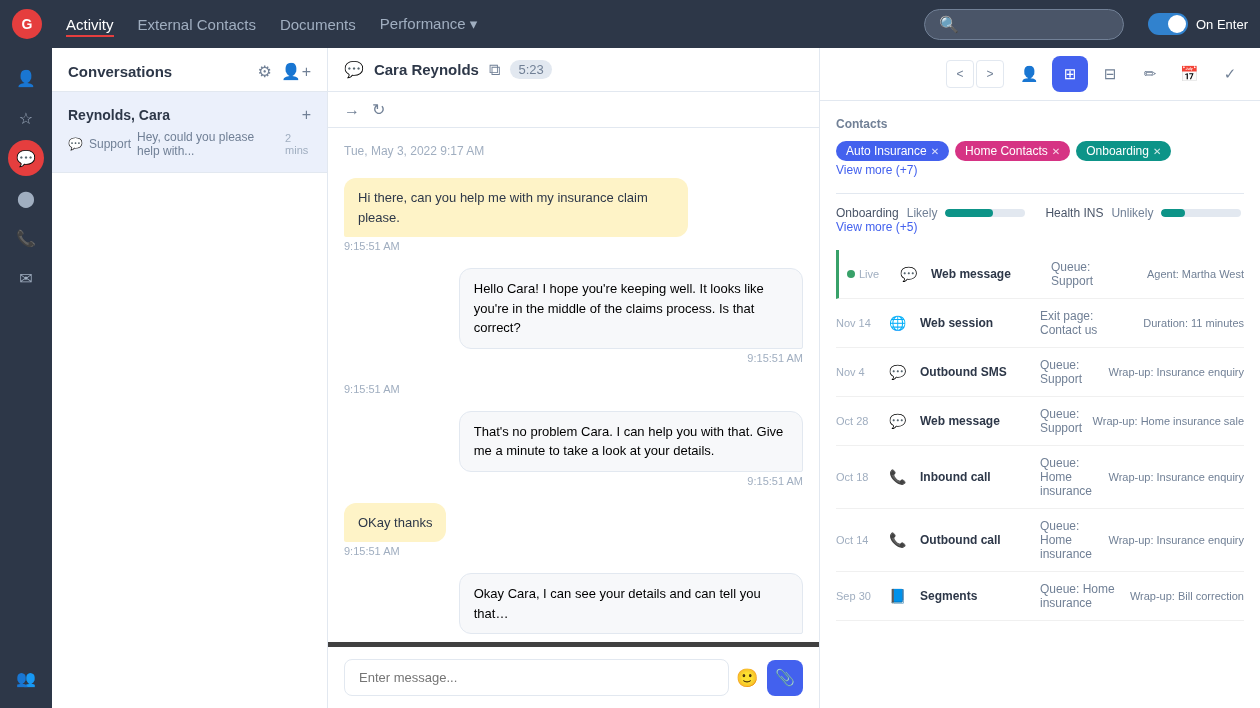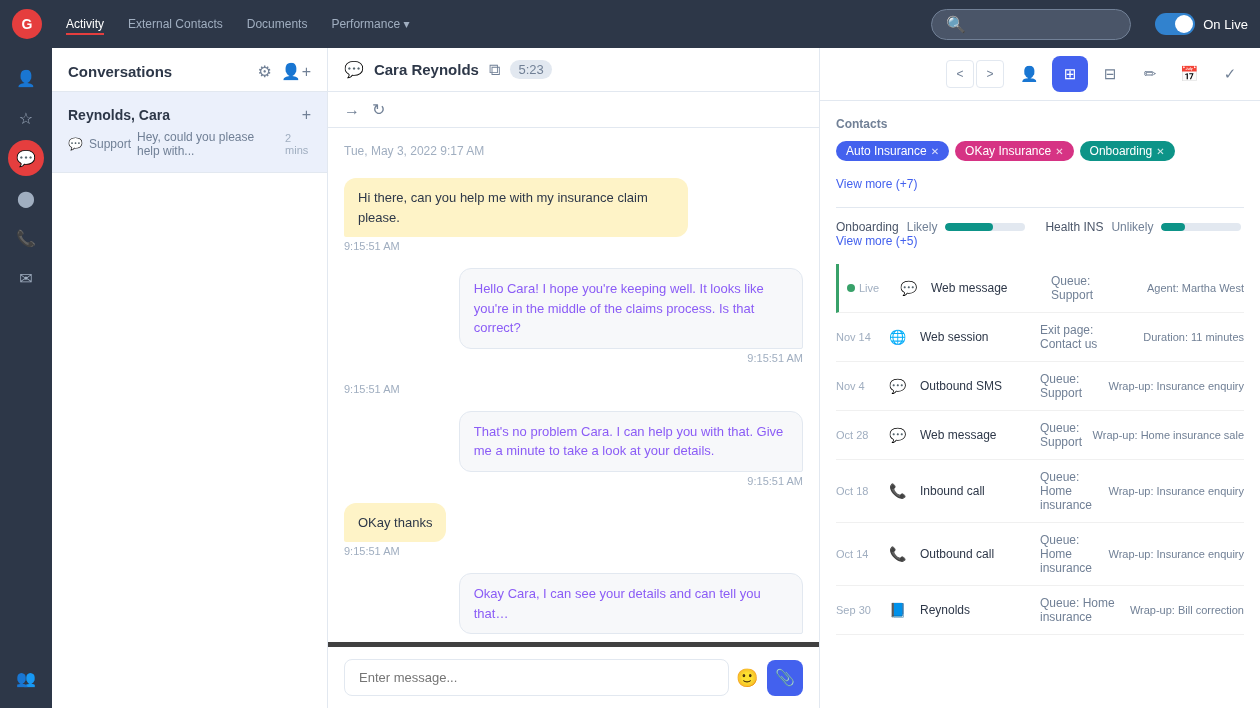--- a/index.html
+++ b/index.html
@@ -22,21 +22,21 @@
       border-radius: 50%;
       display: flex;
       align-items: center;
       justify-content: center;
       color: white;
       font-weight: bold;
       font-size: 14px;
     }
     .nav-item {
       color: #a0aec0;
-      font-size: 12px;
+      font-size: 15px;
       cursor: pointer;
       padding: 4px 0;
       display: flex;
       align-items: center;
       gap: 4px;
     }
     .nav-item.active {
       color: white;
       border-bottom: 2px solid #e53e3e;
       padding-bottom: 2px;
@@ -251,21 +251,21 @@
       font-size: 13px;
       color: #2d3748;
       line-height: 1.5;
     }
     .msg-bubble-outgoing {
       background: #f7f8fa;
       border: 1px solid #e2e8f0;
       border-radius: 12px 12px 2px 12px;
       padding: 10px 14px;
       font-size: 13px;
-      color: #8b5cf6;
+      color: #000000;
       line-height: 1.5;
     }
     .msg-time {
       font-size: 11px;
       color: #a0aec0;
       margin-top: 3px;
       text-align: right;
     }
     .msg-time.left { text-align: left; }
     .chat-input-area {
@@ -361,21 +361,21 @@
       font-size: 12px;
       font-weight: 600;
       color: #718096;
       margin-bottom: 10px;
       text-transform: none;
     }
     .tags-row {
       display: flex;
       flex-wrap: wrap;
       gap: 6px;
-      margin-bottom: 16px;
+      margin-bottom: 2px;
     }
     .tag {
       display: flex;
       align-items: center;
       gap: 4px;
       padding: 3px 10px;
       border-radius: 20px;
       font-size: 12px;
       font-weight: 500;
     }
@@ -450,21 +450,21 @@
     .activity-icon {
       width: 24px;
       height: 24px;
       display: flex;
       align-items: center;
       justify-content: center;
       font-size: 14px;
       flex-shrink: 0;
     }
     .activity-type {
-      font-weight: 400;
+      font-weight: 700;
       color: #2d3748;
       width: 110px;
       flex-shrink: 0;
     }
     .activity-queue {
       color: #718096;
       flex: 1;
     }
     .activity-wrap {
       color: #718096;
@@ -494,21 +494,21 @@
   <div class="nav-item">External Contacts</div>
   <div class="nav-item">Documents</div>
   <div class="nav-item">Performance ▾</div>
   <div class="nav-spacer"></div>
   <div class="search-bar">
     <span>🔍</span>
     <input type="text" placeholder="" style="">
   </div>
   <div class="on-queue-toggle">
     <div class="toggle-switch"></div>
-    <span>On Live</span>
+    <span>On Enter</span>
   </div>
 </nav>
 
 <div class="main-content">
 
   <div class="icon-sidebar">
     <div class="icon-btn">👤</div>
     <div class="icon-btn">☆</div>
     <div class="icon-btn active">💬</div>
     <div class="icon-btn">⬤</div>
@@ -606,21 +606,21 @@
     <div class="right-panel-content">
 
       <div>
         <div class="section-title">Contacts</div>
         <div class="tags-row">
           <div class="tag tag-blue">
             <span>Auto Insurance</span>
             <span class="tag-close">✕</span>
           </div>
           <div class="tag tag-pink">
-            <span>OKay Insurance</span>
+            <span>Home Contacts</span>
             <span class="tag-close">✕</span>
           </div>
           <div class="tag tag-teal">
             <span>Onboarding</span>
             <span class="tag-close">✕</span>
           </div>
         </div>
         <span class="view-more">View more (+7)</span>
       </div>
 
@@ -694,21 +694,21 @@
           <span class="activity-date">Oct 14</span>
           <span class="activity-icon">📞</span>
           <span class="activity-type">Outbound call</span>
           <span class="activity-queue">Queue: Home insurance</span>
           <span class="activity-wrap">Wrap-up: Insurance enquiry</span>
         </div>
 
         <div class="activity-item">
           <span class="activity-date">Sep 30</span>
           <span class="activity-icon">📘</span>
-          <span class="activity-type">Reynolds</span>
+          <span class="activity-type">Segments</span>
           <span class="activity-queue">Queue: Home insurance</span>
           <span class="activity-wrap">Wrap-up: Bill correction</span>
         </div>
 
       </div>
     </div>
   </div>
 
 </div>
 

